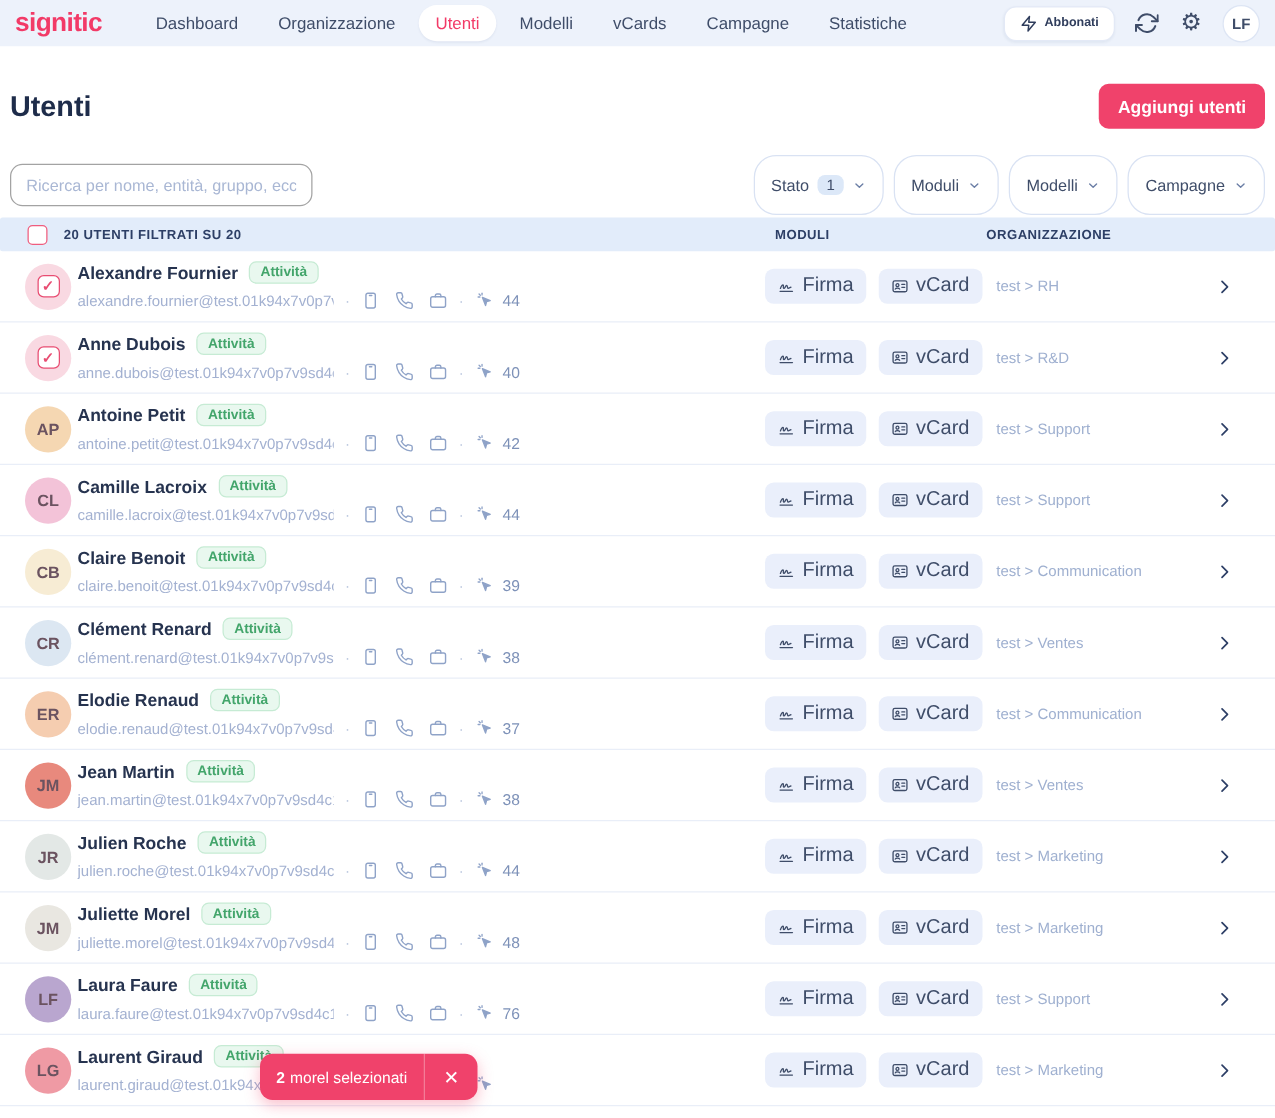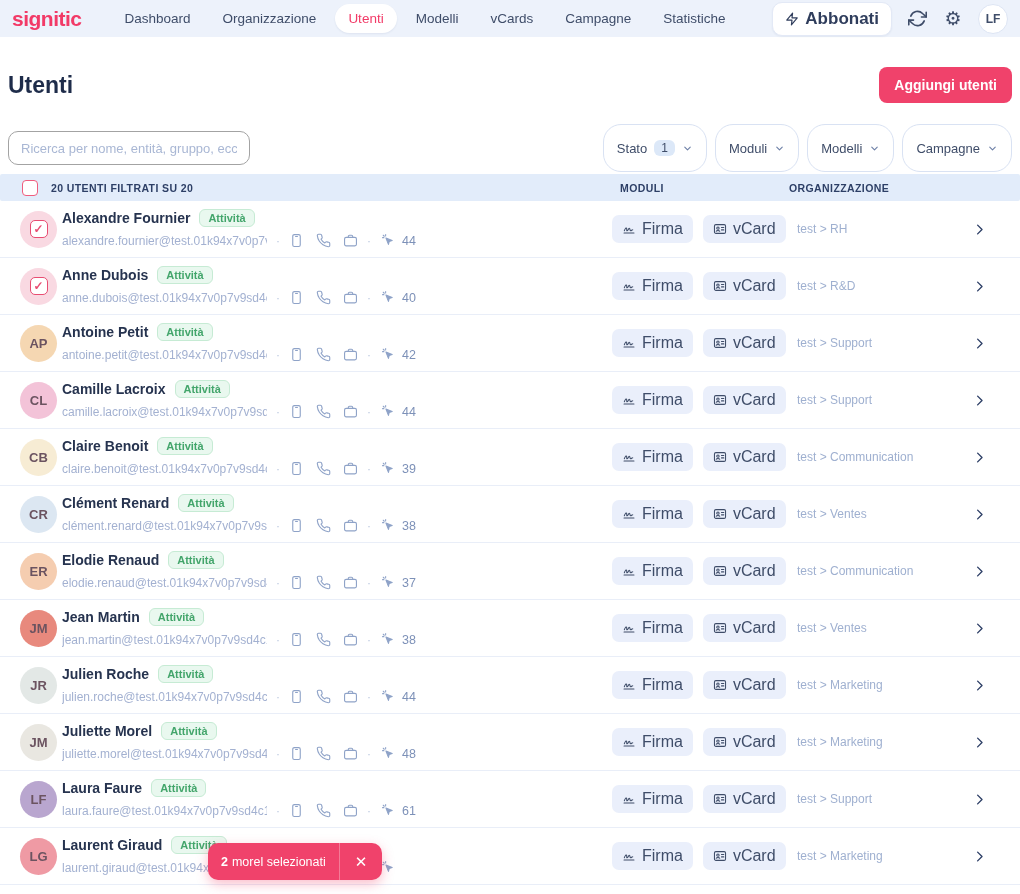--- a/index.html
+++ b/index.html
@@ -8,21 +8,21 @@
 
   
   .nav { height:37px; background:#edf2fb; display:flex; align-items:center; padding:0 12px; }
   .logo { font-size:21px; font-weight:800; color:#f23a67; letter-spacing:-0.5px; margin-right:30px; }
   .nav-items { display:flex; align-items:center; gap:6px; }
   .nav-item { font-size:13.5px; font-weight:500; color:#3f4d69; padding:7px 13px; border-radius:17px; cursor:pointer; white-space:nowrap; }
   .nav-item.active { background:#fff; color:#f23a67; box-shadow:0 1px 2px rgba(40,60,110,.08); }
   .nav-spacer { flex:1; }
   .nav-right { display:flex; align-items:center; gap:14px; }
   .subscribe-btn { background:#fff; border:1px solid #e3e9f6; border-radius:10px; padding:6px 12px;
-    display:flex; align-items:center; gap:6px; font-size:17px; font-weight:600; color:#2f3d5c;
+    display:flex; align-items:center; gap:6px; font-size:10px; font-weight:600; color:#2f3d5c;
     box-shadow:0 1px 2px rgba(40,60,110,.06); cursor:pointer; }
   .icon-btn { width:22px; height:22px; display:flex; align-items:center; justify-content:center; color:#3f4d69; cursor:pointer; }
   .gear-glyph { font-size:19px; line-height:1; color:#3f4d69; }
   .user-avatar { width:30px; height:30px; border-radius:50%; background:#fff; border:1px solid #dde5f4;
     display:flex; align-items:center; justify-content:center; font-size:12px; font-weight:700; color:#3f4d69; cursor:pointer; }
 
   
   .page-header { display:flex; align-items:center; justify-content:space-between; padding:0 8px; margin-top:30px; }
   .page-title { font-size:23px; font-weight:700; color:#1e2c4a; }
   .add-btn { background:#f0426b; color:#fff; border:none; border-radius:8px; padding:10px 15px;
@@ -991,21 +991,21 @@
         <span class="sep-dot d2">·</span>
         <span class="click-count">
           <span>
             <svg width="15" height="15" viewBox="0 0 24 24" fill="none" stroke="#8fa3c8" stroke-width="1.7" stroke-linecap="round" stroke-linejoin="round">
                   <path d="M9.5 9.5 L19.5 13.5 L14.8 15 L13.5 19.8 Z" fill="#8fa3c8"></path>
                   <line x1="4" y1="9" x2="6.3" y2="9"></line>
                   <line x1="9" y1="4" x2="9" y2="6.3"></line>
                   <line x1="5.2" y1="5.2" x2="6.8" y2="6.8"></line>
                 </svg>
           </span>
-          <span class="count-val">61</span>
+          <span class="count-val">76</span>
         </span>
       </div>
     </div>
     <div class="cell-moduli">
       <span class="chip">
         <span style="display:flex">
           <svg width="14" height="14" viewBox="0 0 24 24" fill="none" stroke="#3f4d69" stroke-width="1.8" stroke-linecap="round" stroke-linejoin="round">
                 <path d="M4 15c1.2-3 2.8-5.5 3.8-4.6s-.6 4.6 1 4.6 2.6-4.8 4-4 .4 4 2 4 2-1.6 3.6-1.6"></path>
                 <line x1="3.5" y1="19" x2="20.5" y2="19"></line>
               </svg>

